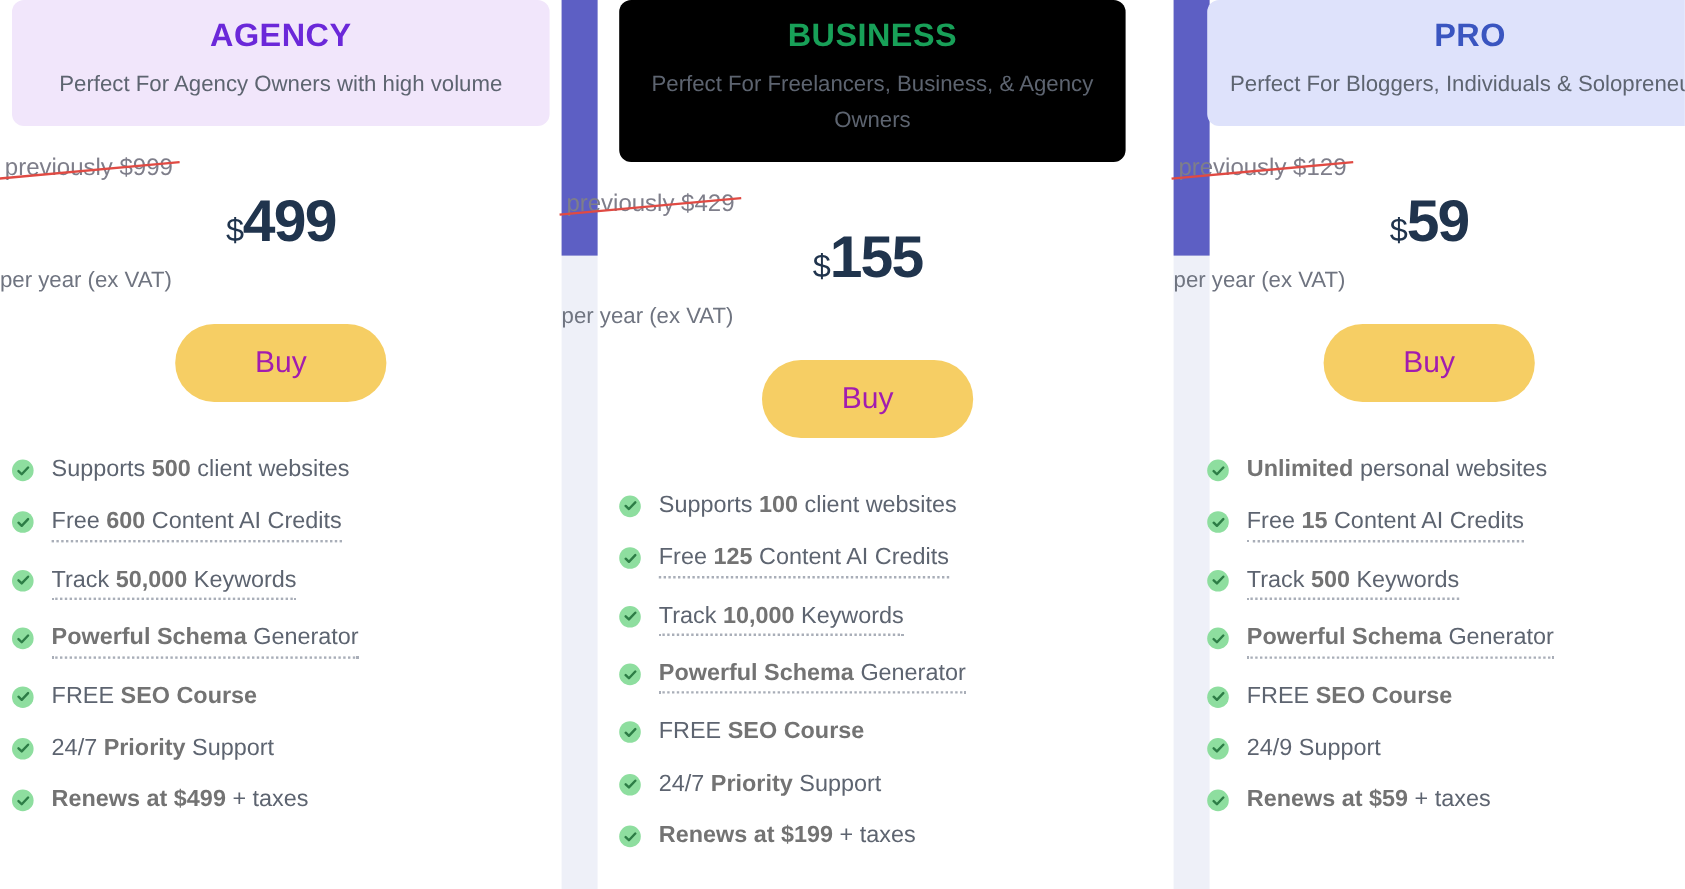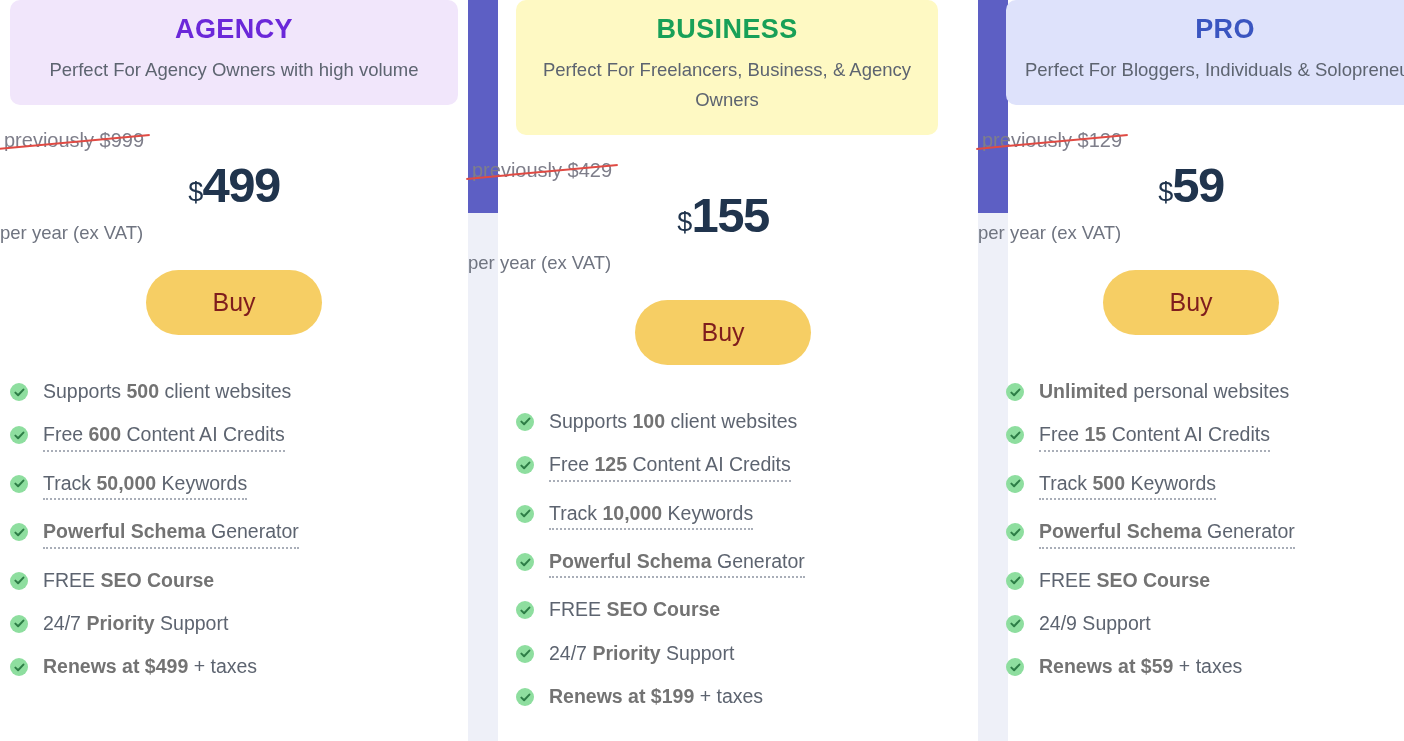--- a/index.html
+++ b/index.html
@@ -54,21 +54,21 @@
   .plan.pro      { width: 426px; padding-top: 0px;  }
 
   
   .plan-header {
     box-sizing: border-box;
     border-radius: 10px;
     padding: 14px 18px 20px 18px;
     text-align: center;
   }
   .agency   .plan-header { background: #f1e6fb; margin: 0 10px 0 10px; }
-  .business .plan-header { background: #fef9c3; margin: 0 40px 0 48px; }
+  .business .plan-header { background: #000000; margin: 0 40px 0 48px; }
   .pro      .plan-header { background: #dee2fb; margin: 0 -40px 0 28px; }
 
   .plan-title {
     font-size: 27px;
     font-weight: bold;
     letter-spacing: .4px;
     margin: 0 0 10px 0;
     line-height: 1.15;
   }
   .agency   .plan-title { color: #6b28d9; }
@@ -133,21 +133,21 @@
   }
 
   
   .buy-wrap { text-align: center; }
   .agency   .buy-wrap { padding-top: 26px; }
   .business .buy-wrap { padding-top: 26px; }
   .pro      .buy-wrap { padding-top: 26px; }
   .buy-button {
     display: inline-block;
     background: #f6ce64;
-    color: #7f1d1d;
+    color: #a21caf;
     border: none;
     border-radius: 40px;
     font-family: inherit;
     font-size: 25px;
     line-height: 1;
     padding: 20px 66px;
     cursor: pointer;
   }
 
   

